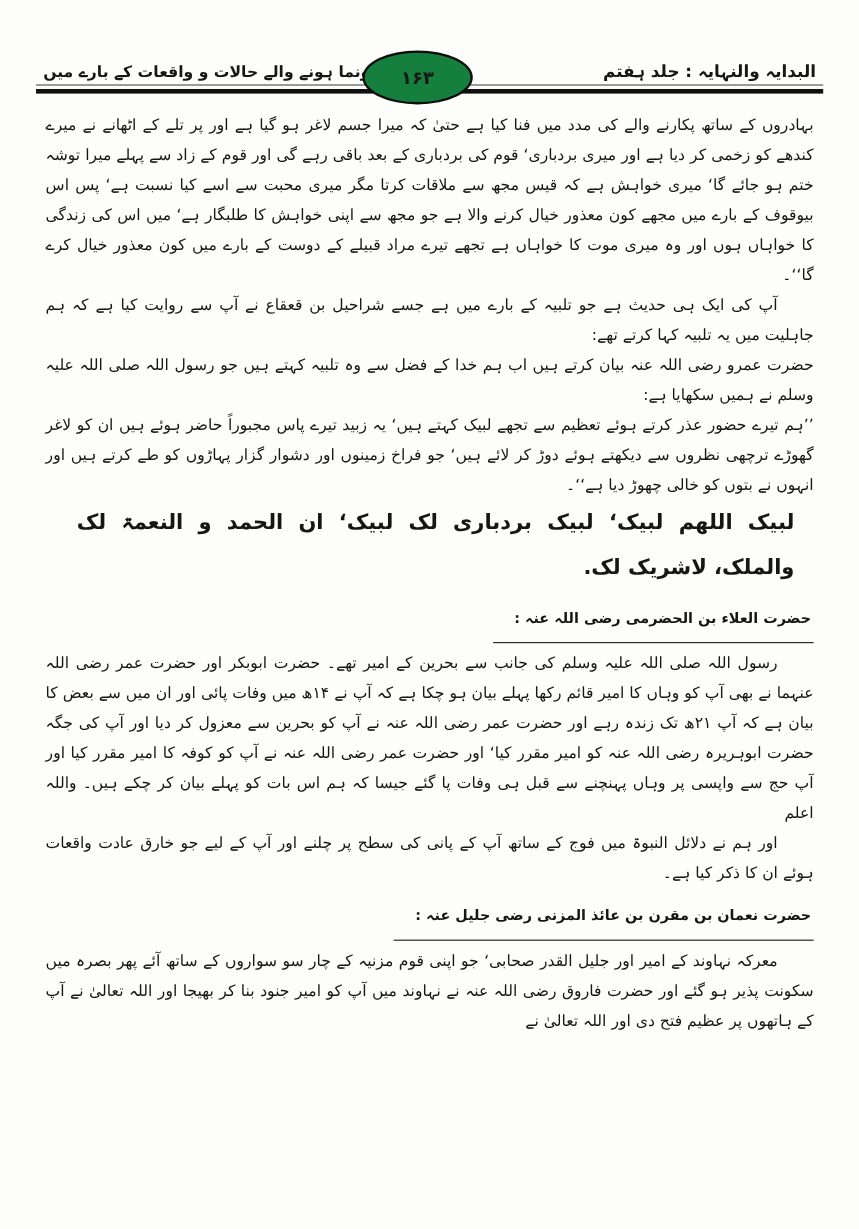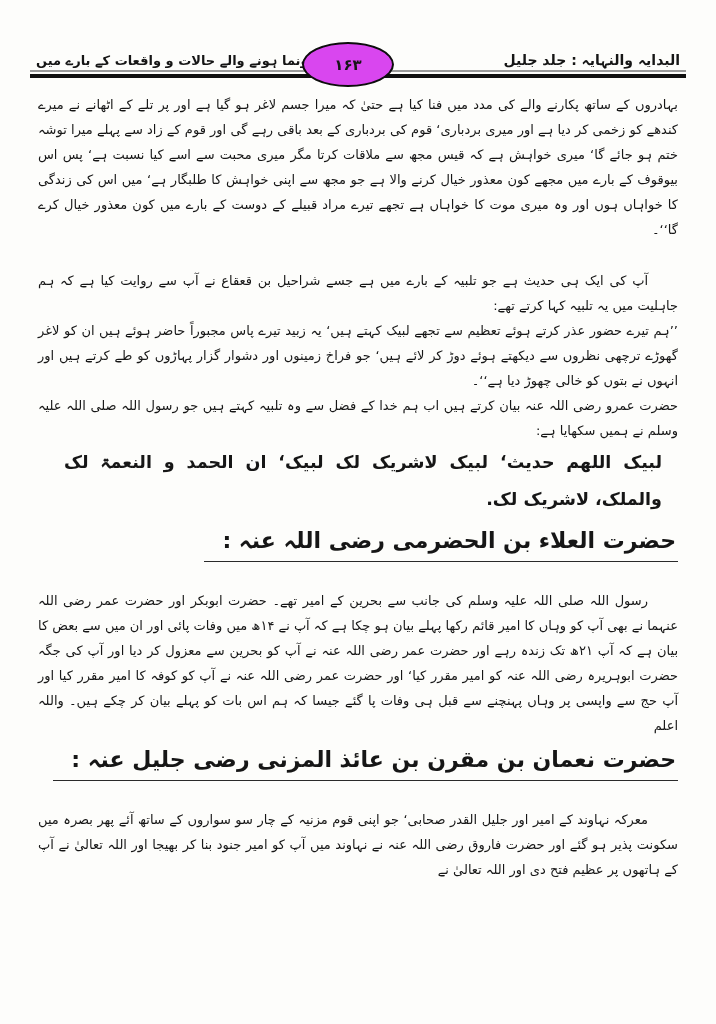--- a/index.html
+++ b/index.html
@@ -15,62 +15,63 @@
     display:flex;justify-content:space-between;align-items:flex-end;
   }
   .book-title{font-size:14px;font-weight:700;}
   .chapter-title{font-size:13px;font-weight:600;}
   .header-rule{
     position:absolute;bottom:0;left:-6px;right:-6px;height:8px;
     background:linear-gradient(to bottom,#9a9a9a 0 2px,#fdfdfb 2px 4px,#101010 4px 8px);
   }
   .page-oval{
     position:absolute;bottom:-9px;right:286px;width:88px;height:41px;
-    border:2.5px solid #0d0d0d;border-radius:50%;background:#d946ef;
+    border:2.5px solid #0d0d0d;border-radius:50%;background:#15803d;
     display:flex;align-items:center;justify-content:center;
     font-weight:700;font-size:15px;z-index:3;letter-spacing:2px;
   }
   
   .body{position:absolute;top:92px;left:38px;right:38px;}
   .paragraph{
     font-size:13px;line-height:25px;text-align:justify;
   }
-  .paragraph.indent{text-indent:30px;margin-top:26px;}
+  .paragraph.indent{text-indent:30px;}
   .arabic{
     font-weight:700;font-size:15px;line-height:34px;text-align:justify;
     padding:1px 16px 1px 26px;
   }
   .arabic.large{font-size:17.5px;line-height:37px;}
   .heading{margin:9px 0 5px;}
   .heading-text{
-    display:inline-block;font-weight:700;font-size:22px;line-height:26px;
+    display:inline-block;font-weight:700;font-size:12px;line-height:26px;
     padding:0 2px 7px 18px;border-bottom:1.5px solid #2a2a2a;text-align:right;
   }
 </style>
 </head>
 <body>
 
 <div class="page">
 
   <div class="header">
     <div class="header-titles">
-      <span class="book-title">البدایہ والنہایہ : جلد جلیل</span>
+      <span class="book-title">البدایہ والنہایہ : جلد ہفتم</span>
       <span class="chapter-title">۲۱ھ میں رونما ہونے والے حالات و واقعات کے بارے میں</span>
     </div>
     <div class="header-rule"></div>
     <div class="page-oval">
       <span>۱۶۳</span>
     </div>
   </div>
 
   <div class="body">
       <div class="paragraph">بہادروں کے ساتھ پکارنے والے کی مدد میں فنا کیا ہے حتیٰ کہ میرا جسم لاغر ہو گیا ہے اور پر تلے کے اٹھانے نے میرے کندھے کو زخمی کر دیا ہے اور میری بردباری‘ قوم کی بردباری کے بعد باقی رہے گی اور قوم کے زاد سے پہلے میرا توشہ ختم ہو جائے گا‘ میری خواہش ہے کہ قیس مجھ سے ملاقات کرتا مگر میری محبت سے اسے کیا نسبت ہے‘ پس اس بیوقوف کے بارے میں مجھے کون معذور خیال کرنے والا ہے جو مجھ سے اپنی خواہش کا طلبگار ہے‘ میں اس کی زندگی کا خواہاں ہوں اور وہ میری موت کا خواہاں ہے تجھے تیرے مراد قبیلے کے دوست کے بارے میں کون معذور خیال کرے گا‘‘۔</div>
       <div class="paragraph indent">آپ کی ایک ہی حدیث ہے جو تلبیہ کے بارے میں ہے جسے شراحیل بن قعقاع نے آپ سے روایت کیا ہے کہ ہم جاہلیت میں یہ تلبیہ کہا کرتے تھے:</div>
+      <div class="paragraph">حضرت عمرو رضی اللہ عنہ بیان کرتے ہیں اب ہم خدا کے فضل سے وہ تلبیہ کہتے ہیں جو رسول اللہ صلی اللہ علیہ وسلم نے ہمیں سکھایا ہے:</div>
       <div class="paragraph">’’ہم تیرے حضور عذر کرتے ہوئے تعظیم سے تجھے لبیک کہتے ہیں‘ یہ زبید تیرے پاس مجبوراً حاضر ہوئے ہیں ان کو لاغر گھوڑے ترچھی نظروں سے دیکھتے ہوئے دوڑ کر لائے ہیں‘ جو فراخ زمینوں اور دشوار گزار پہاڑوں کو طے کرتے ہیں اور انہوں نے بتوں کو خالی چھوڑ دیا ہے‘‘۔</div>
-      <div class="paragraph">حضرت عمرو رضی اللہ عنہ بیان کرتے ہیں اب ہم خدا کے فضل سے وہ تلبیہ کہتے ہیں جو رسول اللہ صلی اللہ علیہ وسلم نے ہمیں سکھایا ہے:</div>
-      <div class="arabic large">لبیک اللھم حدیث‘ لبیک لاشریک لک لبیک‘ ان الحمد و النعمۃ لک والملک، لاشریک لک.</div>
+      <div class="arabic large">لبیک اللھم لبیک‘ لبیک بردباری لک لبیک‘ ان الحمد و النعمۃ لک والملک، لاشریک لک.</div>
       <div class="heading"><span class="heading-text">حضرت العلاء بن الحضرمی رضی اللہ عنہ :</span></div>
       <div class="paragraph indent">رسول اللہ صلی اللہ علیہ وسلم کی جانب سے بحرین کے امیر تھے۔ حضرت ابوبکر اور حضرت عمر رضی اللہ عنہما نے بھی آپ کو وہاں کا امیر قائم رکھا پہلے بیان ہو چکا ہے کہ آپ نے ۱۴ھ میں وفات پائی اور ان میں سے بعض کا بیان ہے کہ آپ ۲۱ھ تک زندہ رہے اور حضرت عمر رضی اللہ عنہ نے آپ کو بحرین سے معزول کر دیا اور آپ کی جگہ حضرت ابوہریرہ رضی اللہ عنہ کو امیر مقرر کیا‘ اور حضرت عمر رضی اللہ عنہ نے آپ کو کوفہ کا امیر مقرر کیا اور آپ حج سے واپسی پر وہاں پہنچنے سے قبل ہی وفات پا گئے جیسا کہ ہم اس بات کو پہلے بیان کر چکے ہیں۔ واللہ اعلم</div>
+      <div class="paragraph indent">اور ہم نے دلائل النبوۃ میں فوج کے ساتھ آپ کے پانی کی سطح پر چلنے اور آپ کے لیے جو خارق عادت واقعات ہوئے ان کا ذکر کیا ہے۔</div>
       <div class="heading"><span class="heading-text">حضرت نعمان بن مقرن بن عائذ المزنی رضی جلیل عنہ :</span></div>
       <div class="paragraph indent">معرکہ نہاوند کے امیر اور جلیل القدر صحابی‘ جو اپنی قوم مزنیہ کے چار سو سواروں کے ساتھ آئے پھر بصرہ میں سکونت پذیر ہو گئے اور حضرت فاروق رضی اللہ عنہ نے نہاوند میں آپ کو امیر جنود بنا کر بھیجا اور اللہ تعالیٰ نے آپ کے ہاتھوں پر عظیم فتح دی اور اللہ تعالیٰ نے</div>
     </div>
 
 </div>
 
 </body></html>

